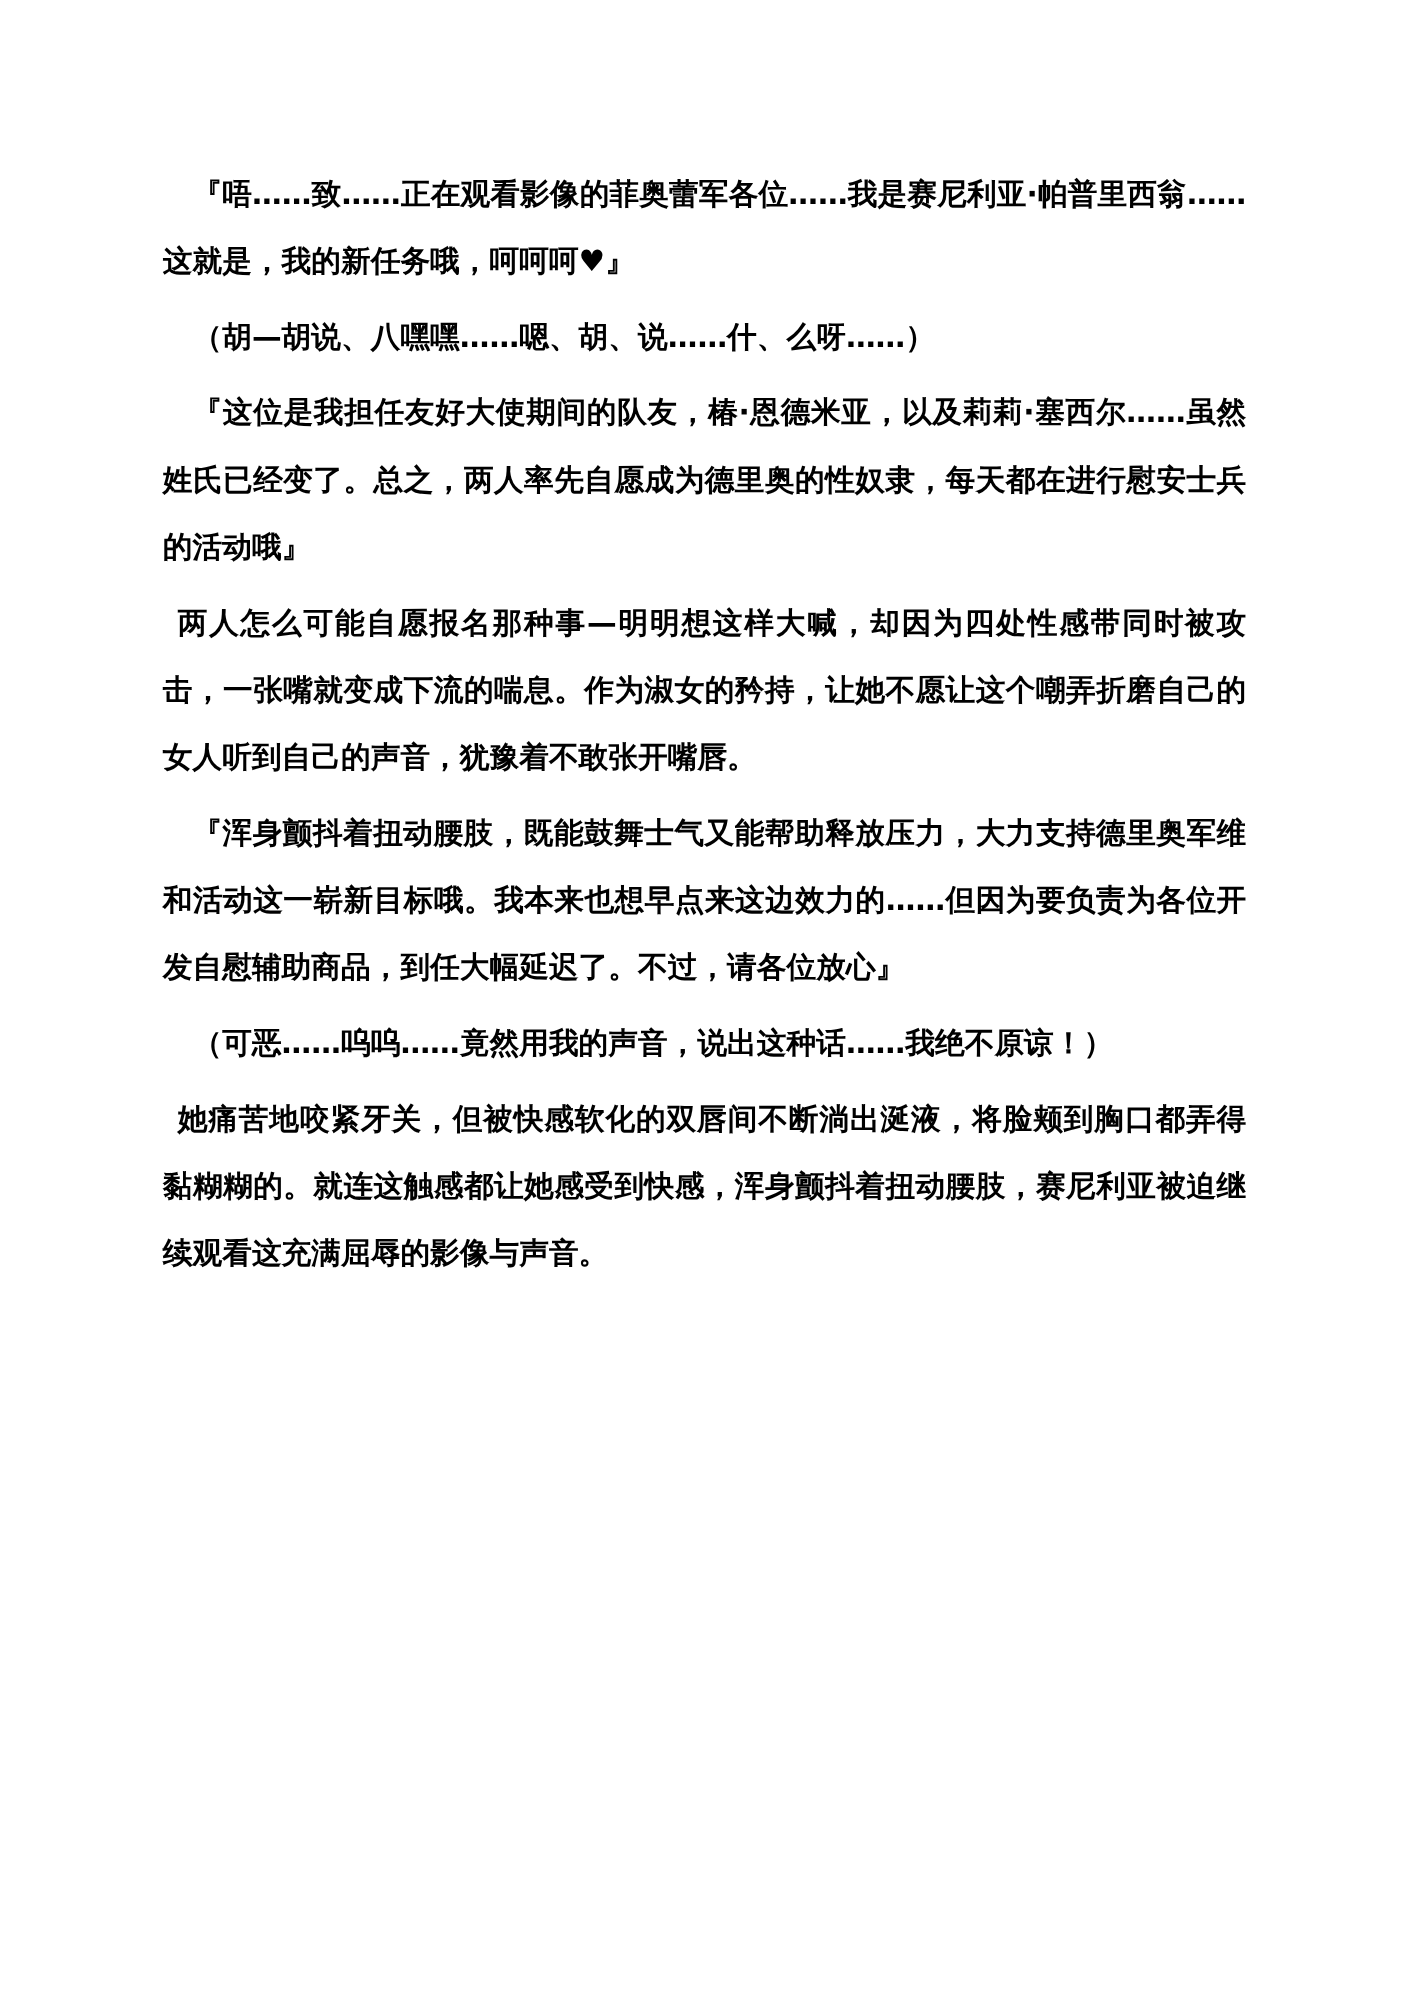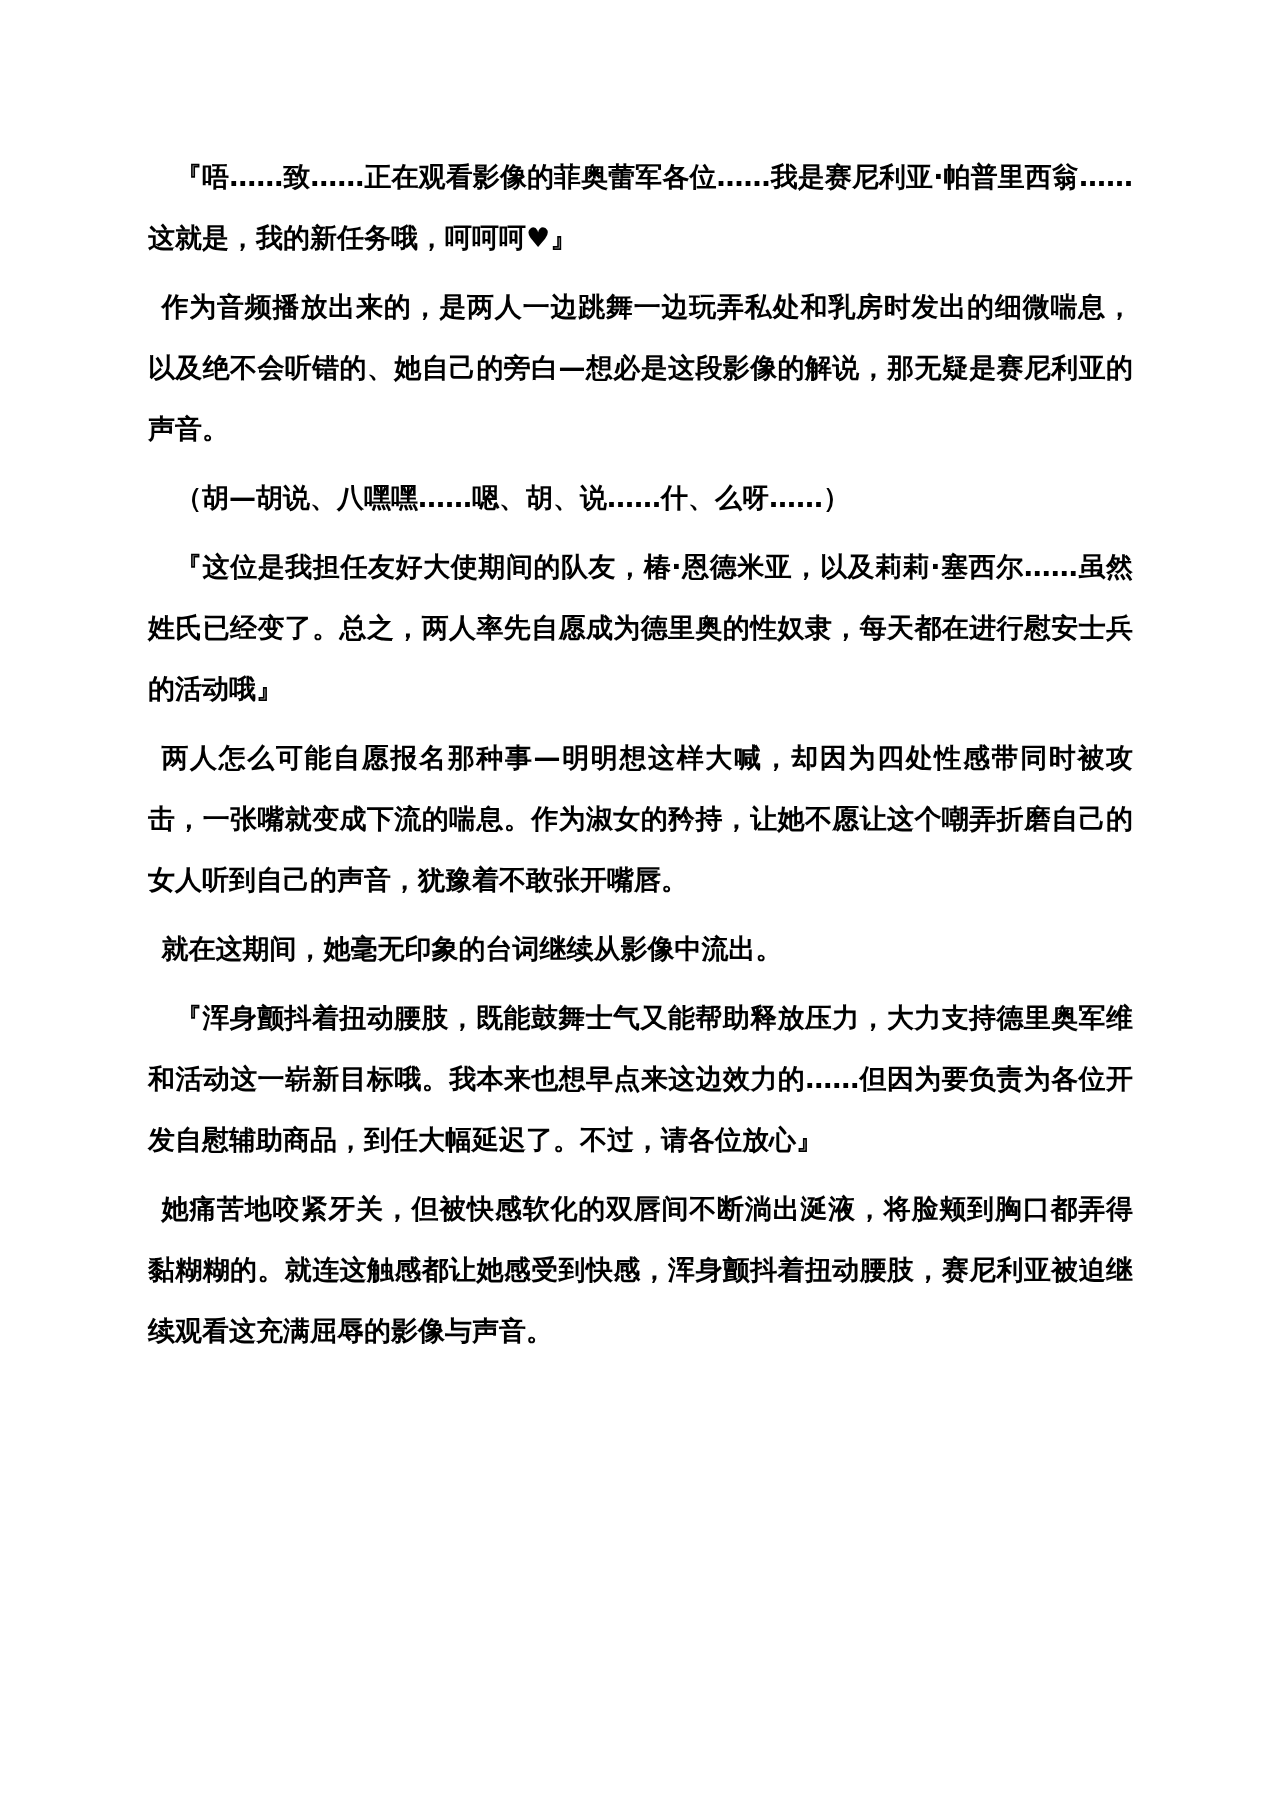--- a/index.html
+++ b/index.html
@@ -37,21 +37,20 @@
   .narration {
     text-indent: 0.5em;
   }
 </style>
 </head>
 <body>
 
 <div class="page">
   <div class="text-column">
     <p class="para dialogue">『唔……致……正在观看影像的菲奥蕾军各位……我是赛尼利亚·帕普里西翁……这就是，我的新任务哦，呵呵呵♥』</p>
-    <p class="para narration">作为音频播放出来的，是两人一边跳舞一边玩弄私处和乳房时发出的细微喘息，以及绝不会听错的、她自己的旁白—想必是这段影像的解说，那无疑是赛尼利亚的声音。</p>
     <p class="para thought">（胡—胡说、八嘿嘿……嗯、胡、说……什、么呀……）</p>
     <p class="para dialogue">『这位是我担任友好大使期间的队友，椿·恩德米亚，以及莉莉·塞西尔……虽然姓氏已经变了。总之，两人率先自愿成为德里奥的性奴隶，每天都在进行慰安士兵的活动哦』</p>
     <p class="para narration">两人怎么可能自愿报名那种事—明明想这样大喊，却因为四处性感带同时被攻击，一张嘴就变成下流的喘息。作为淑女的矜持，让她不愿让这个嘲弄折磨自己的女人听到自己的声音，犹豫着不敢张开嘴唇。</p>
-    <p class="para narration">就在这期间，她毫无印象的台词继续从影像中流出。</p>
     <p class="para dialogue">『浑身颤抖着扭动腰肢，既能鼓舞士气又能帮助释放压力，大力支持德里奥军维和活动这一崭新目标哦。我本来也想早点来这边效力的……但因为要负责为各位开发自慰辅助商品，到任大幅延迟了。不过，请各位放心』</p>
+    <p class="para thought">（可恶……呜呜……竟然用我的声音，说出这种话……我绝不原谅！）</p>
     <p class="para narration">她痛苦地咬紧牙关，但被快感软化的双唇间不断淌出涎液，将脸颊到胸口都弄得黏糊糊的。就连这触感都让她感受到快感，浑身颤抖着扭动腰肢，赛尼利亚被迫继续观看这充满屈辱的影像与声音。</p>
   </div>
 </div>
 
 </body></html>

